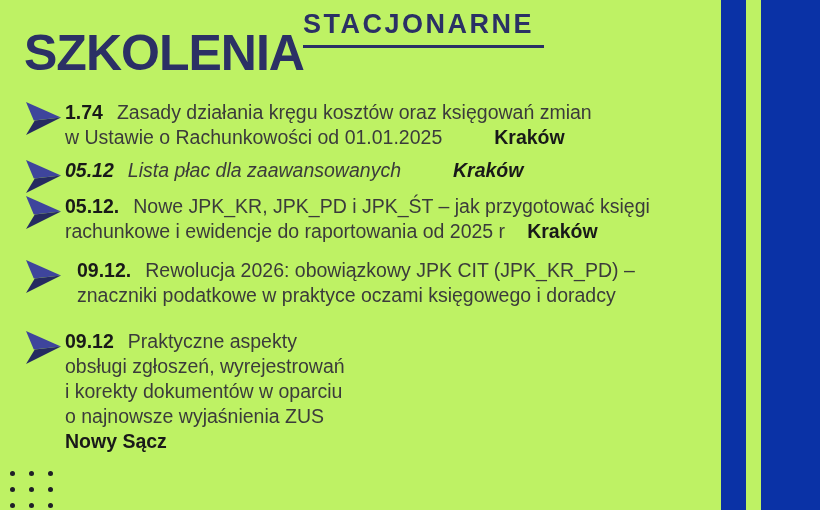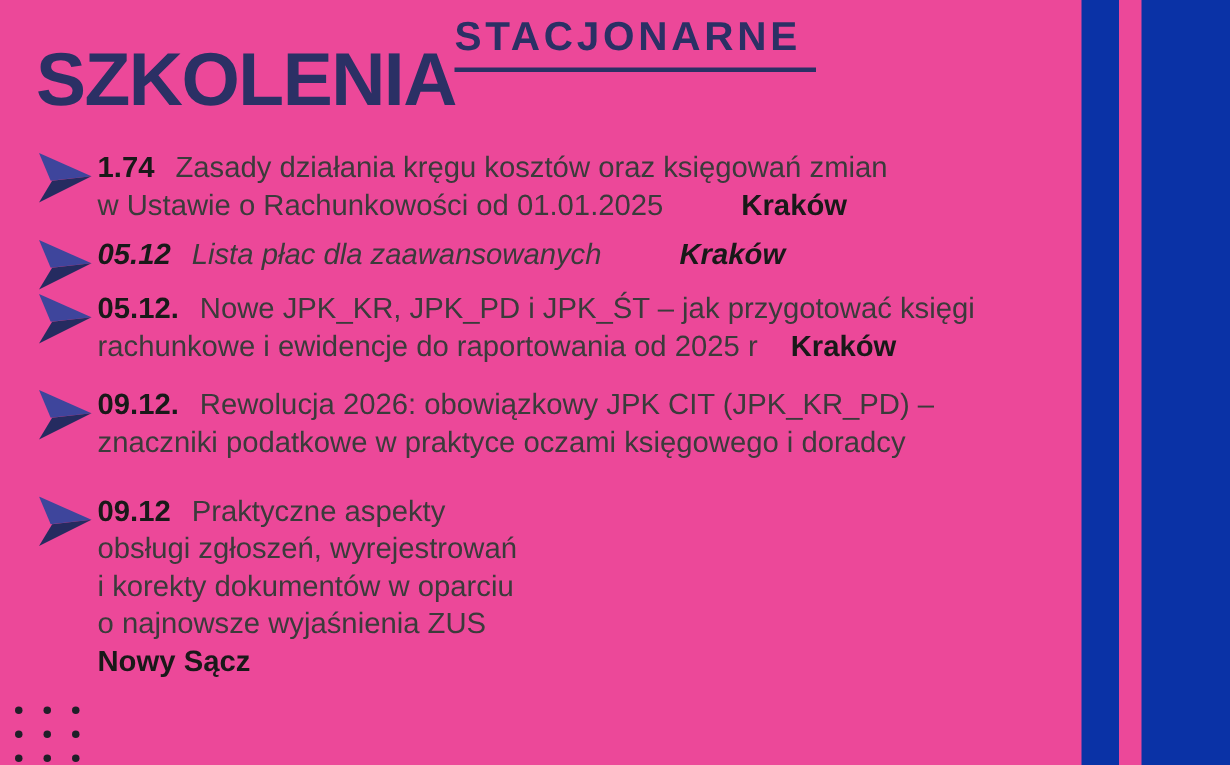--- a/index.html
+++ b/index.html
@@ -7,42 +7,42 @@
     --arrow_top:#3e459c;
     --arrow_bottom:#252b60;
     --bar_blue:#0a32a6;
     --body_text:#3b3b3b;
     --strong_text:#191919;
     --dot_color:#1f1f28;
   }
   *{box-sizing:border-box;}
   html,body{margin:0;padding:0;}
   body{font-family:"Liberation Sans", sans-serif;background:#fff;}
-  .page{position:relative;width:820px;height:510px;background:#ec4899;overflow:hidden;}
+  .page{position:relative;width:820px;height:510px;background:#bef264;overflow:hidden;}
 
   
   .title{
     position:absolute;left:24px;top:28px;
     font-size:50px;font-weight:bold;color:var(--title_navy);
     letter-spacing:-1px;line-height:1;
   }
   .subtitle{
     position:absolute;left:303px;top:10px;
     font-size:27px;font-weight:bold;color:var(--title_navy);
     letter-spacing:2.5px;line-height:1.1;
     border-bottom:3px solid var(--title_navy);
     padding:0 10px 5px 0;
   }
 
   
   .list{position:absolute;left:25px;top:100px;width:695px;}
   .item{display:flex;align-items:flex-start;}
   .item:nth-child(2){margin-top:8px;font-style:italic;}
   .item:nth-child(3){}
-  .item:nth-child(4){margin-top:14px;}
+  .item:nth-child(4){margin-top:14px;gap:12px;}
   .item:nth-child(5){margin-top:21px;}
   .arrow-wrap{flex:0 0 40px;padding-top:2px;}
   .arrow-wrap svg{display:block;width:37px;height:34px;}
   .poly-top{fill:var(--arrow_top);}
   .poly-bottom{fill:var(--arrow_bottom);}
   .item-text{margin:0;font-size:19.5px;line-height:25px;color:var(--body_text);}
   .line{display:block;}
   .date{font-weight:bold;color:var(--strong_text);margin-right:14px;}
   .city{font-weight:bold;color:var(--strong_text);}
   .gap-lg{margin-left:52px;}

